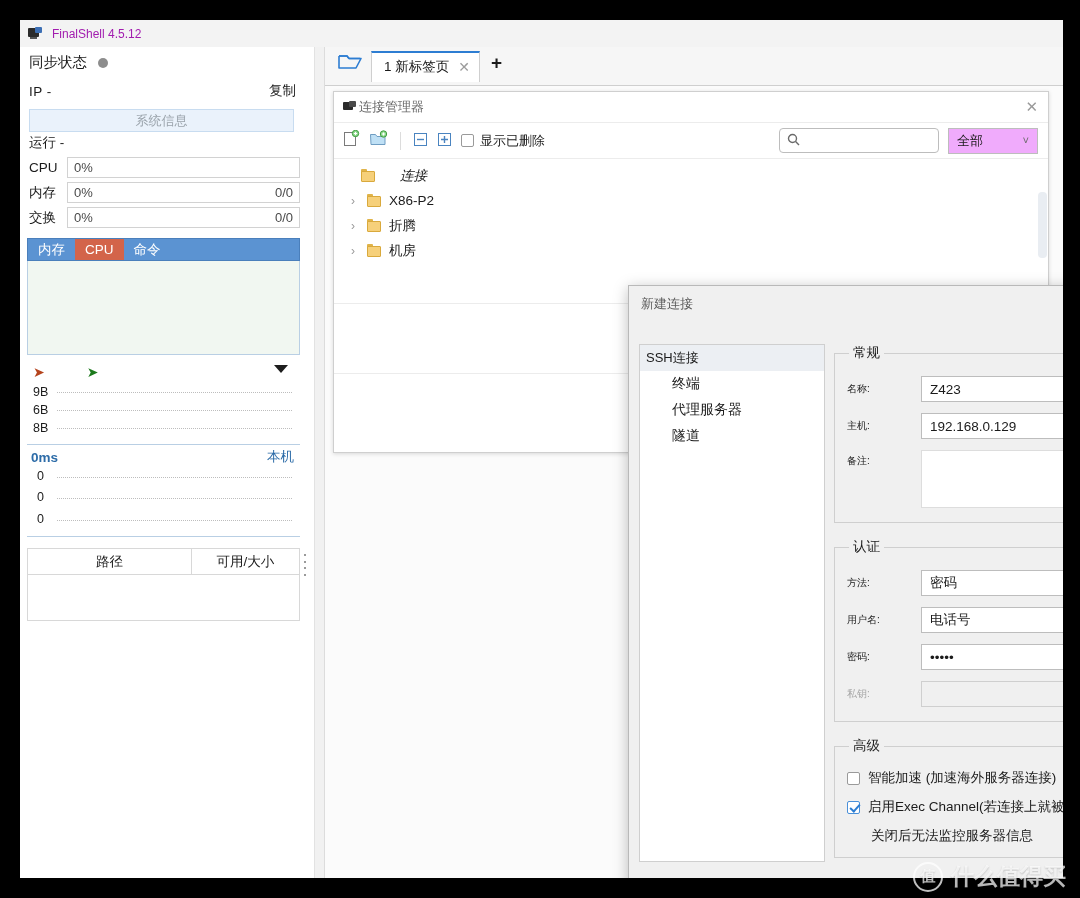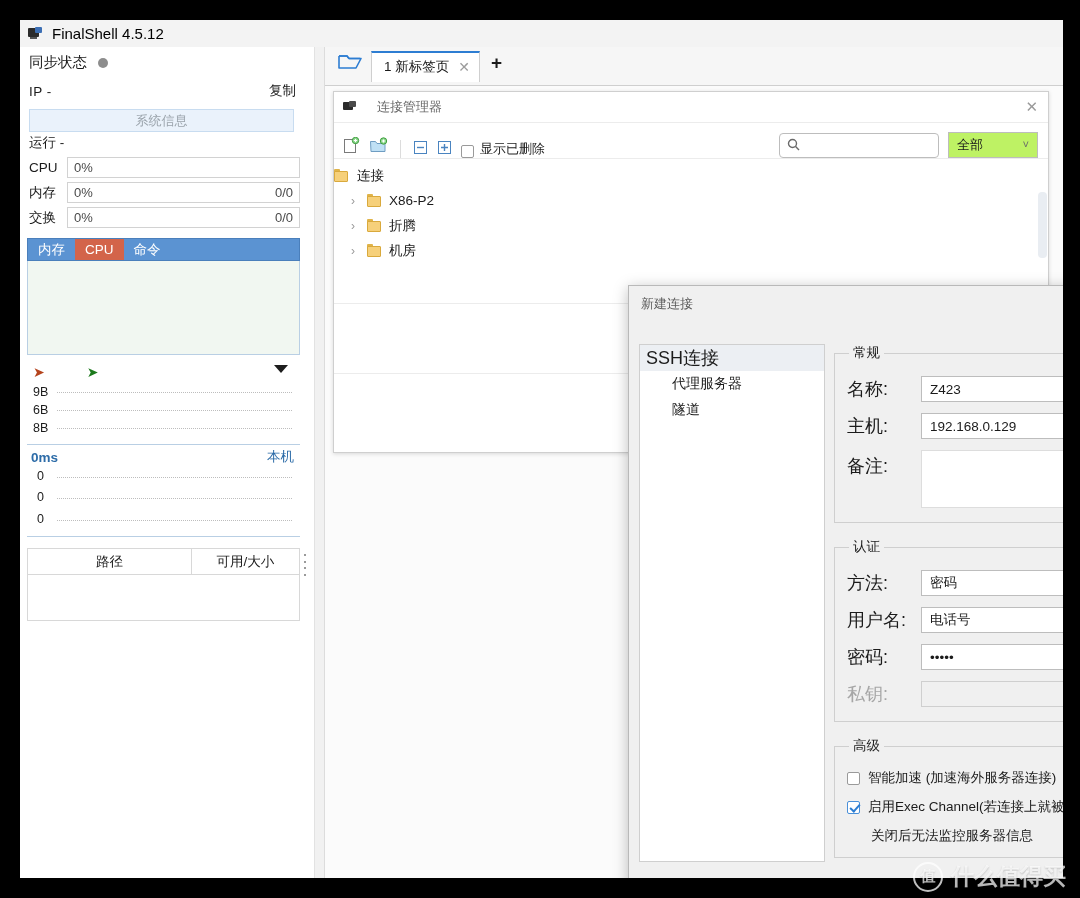--- a/index.html
+++ b/index.html
@@ -15,21 +15,21 @@
   }
   
   .titlebar{
     position:absolute; left:0; top:0; width:100%; height:27px;
     background:#f3f3f3; display:flex; align-items:center; padding-left:8px;
   }
   .app-logo{ width:15px;height:14px; position:relative; margin-right:9px; }
   .app-logo .scr{position:absolute;left:0;top:1px;width:11px;height:9px;background:#2b2b2b;border-radius:1px;}
   .app-logo .scr2{position:absolute;left:7px;top:0px;width:7px;height:6px;background:#3d6fb4;border-radius:1px;}
   .app-logo .base{position:absolute;left:2px;top:10px;width:7px;height:2px;background:#555;}
-  .app-title{ font-size:15px; color:#000000; }
+  .app-title{ font-size:12px; color:#a21caf; }
   
   .sidebar{
     position:absolute; left:0; top:27px; width:287px; bottom:0;
     background:#ffffff; padding:0 7px;
   }
   .sb-row{ display:flex; align-items:center; }
   .sync-row{ height:31px; padding-left:2px; }
   .sync-label{ font-size:14.5px; color:#1b1b1b; }
   .sync-dot{ width:10px;height:10px;border-radius:50%;background:#8d8d8d;margin-left:11px; }
   .ip-row{ height:26px; padding-left:2px; justify-content:space-between; }
@@ -106,50 +106,50 @@
   .tab .x{ color:#9b9b9b; font-size:14px; }
   .plus{ margin:0 0 7px 11px; color:#1b1b1b; font-size:19px; font-weight:bold; line-height:1;}
   .cm-panel{
     position:absolute; left:8px; top:44px; right:14px; height:362px;
     background:#fff; border:1px solid #cfcfcf; box-shadow:0 1px 4px rgba(0,0,0,.14);
   }
   .cm-title{
     height:31px; display:flex;align-items:center; padding:0 10px 0 9px;
     border-bottom:1px solid #ececec; justify-content:space-between;
   }
-  .cm-title-left{ display:flex;align-items:center;gap:20px;}
+  .cm-title-left{ display:flex;align-items:center;gap:2px;}
   .cm-ico{ width:14px;height:13px;position:relative;}
   .cm-ico .a{position:absolute;left:0;top:1px;width:10px;height:8px;background:#2b2b2b;border-radius:1px;}
   .cm-ico .b{position:absolute;left:6px;top:0;width:7px;height:6px;background:#4a4a4a;border-radius:1px;}
   .cm-title-text{ font-size:13px; color:#6a6a6a;}
   .cm-close{ color:#9a9a9a; font-size:15px; }
   .cm-toolbar{
-    height:36px; border-bottom:1px solid #ececec; display:flex;align-items:flex-end;
+    height:36px; border-bottom:1px solid #ececec; display:flex;align-items:center;
     padding:0 10px 0 9px; gap:9px;
   }
   .tb-sep{ width:1px;height:18px;background:#dcdcdc;margin:0 3px;}
   .chk{ width:13px;height:13px;border:1px solid #9a9a9a;background:#fff;border-radius:2px;display:inline-block;}
   .chk.on{ background:#fff;border-color:#4a90d9; position:relative;}
   .chk.on:after{ content:"";position:absolute;left:3.5px;top:.5px;width:4px;height:8px;
     border:solid #2d7dd2;border-width:0 2px 2px 0;transform:rotate(42deg);}
   .tb-lbl{ font-size:13px;color:#1b1b1b; margin-left:-3px;}
   .tb-spacer{ flex:1; }
   .searchbox{
     width:160px;height:25px;border:1px solid #bdbdbd;border-radius:4px;background:#fff;
     display:flex;align-items:center;padding:0 7px;gap:6px;
   }
   .search-inp{ border:none;outline:none;font-size:12px;width:100%;background:transparent;}
   .filter-sel{
-    width:90px;height:26px;border:1px solid #bdbdbd;background:#bef264;
+    width:90px;height:26px;border:1px solid #bdbdbd;background:#f0abfc;
     display:flex;align-items:center;justify-content:space-between;padding:0 8px;
     font-size:13px;color:#1b1b1b;font-family:Liberation Mono, monospace;
   }
   .tree{ padding:4px 0 0 0; }
   .tree-row{ height:25px; display:flex;align-items:center; font-size:13.5px;color:#1b1b1b;}
-  .tree-root{ padding-left:0; gap:8px;}
+  .tree-root{ padding-left:27px; gap:24px;font-style:italic;}
   .tree-child{ padding-left:12px; gap:7px;}
   .chev{ color:#9a9a9a;font-size:12px; width:14px; text-align:center;}
   .fold{ width:15px;height:13px;position:relative;display:inline-block;}
   .fold .tabf{position:absolute;left:0;top:0;width:6px;height:3px;background:#e0b44a;border-radius:1px 1px 0 0;}
   .fold .body{position:absolute;left:0;top:2px;width:14px;height:11px;background:#f6d07a;border:1px solid #d9a93c;border-radius:1px;}
   .cm-list-line{ position:absolute;left:0;right:0;height:1px;background:#ececec;}
   .cm-scroll{ position:absolute; right:1px; top:100px; width:9px; height:66px; background:#e9edf2;border-radius:4px;}
   
   .dlg{
     position:absolute; left:303px; top:238px; width:660px; height:600px;
@@ -157,30 +157,30 @@
     box-shadow:0 3px 14px rgba(0,0,0,.26);
   }
   .dlg-title{ height:36px; display:flex;align-items:center;justify-content:space-between; padding-left:12px;}
   .dlg-title-text{ font-size:13px; color:#5c5c5c; }
   .dlg-body{ position:absolute; left:0; top:36px; right:0; bottom:0; }
   .dlg-nav{
     position:absolute; left:10px; top:22px; width:186px; height:518px;
     background:#fff; border:1px solid #cfcfcf;
   }
   .nav-item{ height:26px; display:flex;align-items:center; font-size:14px;color:#1b1b1b; padding-left:6px;}
-  .nav-item.root{ background:#eceff3; font-size:18px;}
+  .nav-item.root{ background:#eceff3; font-size:13px;}
   .nav-item.sub{ padding-left:32px; }
   .dlg-content{ position:absolute; left:205px; top:22px; right:12px; bottom:0; }
   fieldset{
     border:1px solid #cfcfcf; padding:14px 12px 12px 12px; margin-bottom:15px; background:transparent;
   }
   legend{ font-size:13.5px; color:#1b1b1b; padding:0 4px; margin-left:2px;}
   .frow{ display:flex; align-items:center; margin-bottom:11px; }
   .frow:last-child{ margin-bottom:2px; }
-  .flabel{ width:74px; font-size:18px;color:#1b1b1b;}
+  .flabel{ width:74px; font-size:10px;color:#1b1b1b;}
   .fld{
     height:26px; border:1px solid #bdbdbd; background:#fff;
     display:flex;align-items:center;padding:0 8px;font-size:13.5px;color:#1b1b1b;
   }
   .fld.w170{ width:168px;}
   .fld.wide{ width:168px;}
   .fld.dis{ background:#f0f0f0; border-color:#cfcfcf; color:#a6a6a6; }
   .memo{ width:200px;height:58px;border:1px solid #ddd;background:#fff;}
   .sel{ width:168px;height:26px;border:1px solid #bdbdbd;background:#fff;
     display:flex;align-items:center;justify-content:space-between;padding:0 8px;
@@ -420,20 +420,21 @@
 
     <div class="dlg">
       <div class="dlg-title">
         <span class="dlg-title-text">新建连接</span>
 
       </div>
 
       <div class="dlg-body">
         <div class="dlg-nav">
           <div class="nav-item root">SSH连接</div>
+          <div class="nav-item sub">终端</div>
           <div class="nav-item sub">代理服务器</div>
           <div class="nav-item sub">隧道</div>
         </div>
 
         <div class="dlg-content">
 
           <fieldset>
             <legend>常规</legend>
             <div class="frow">
               <span class="flabel">名称:</span>

